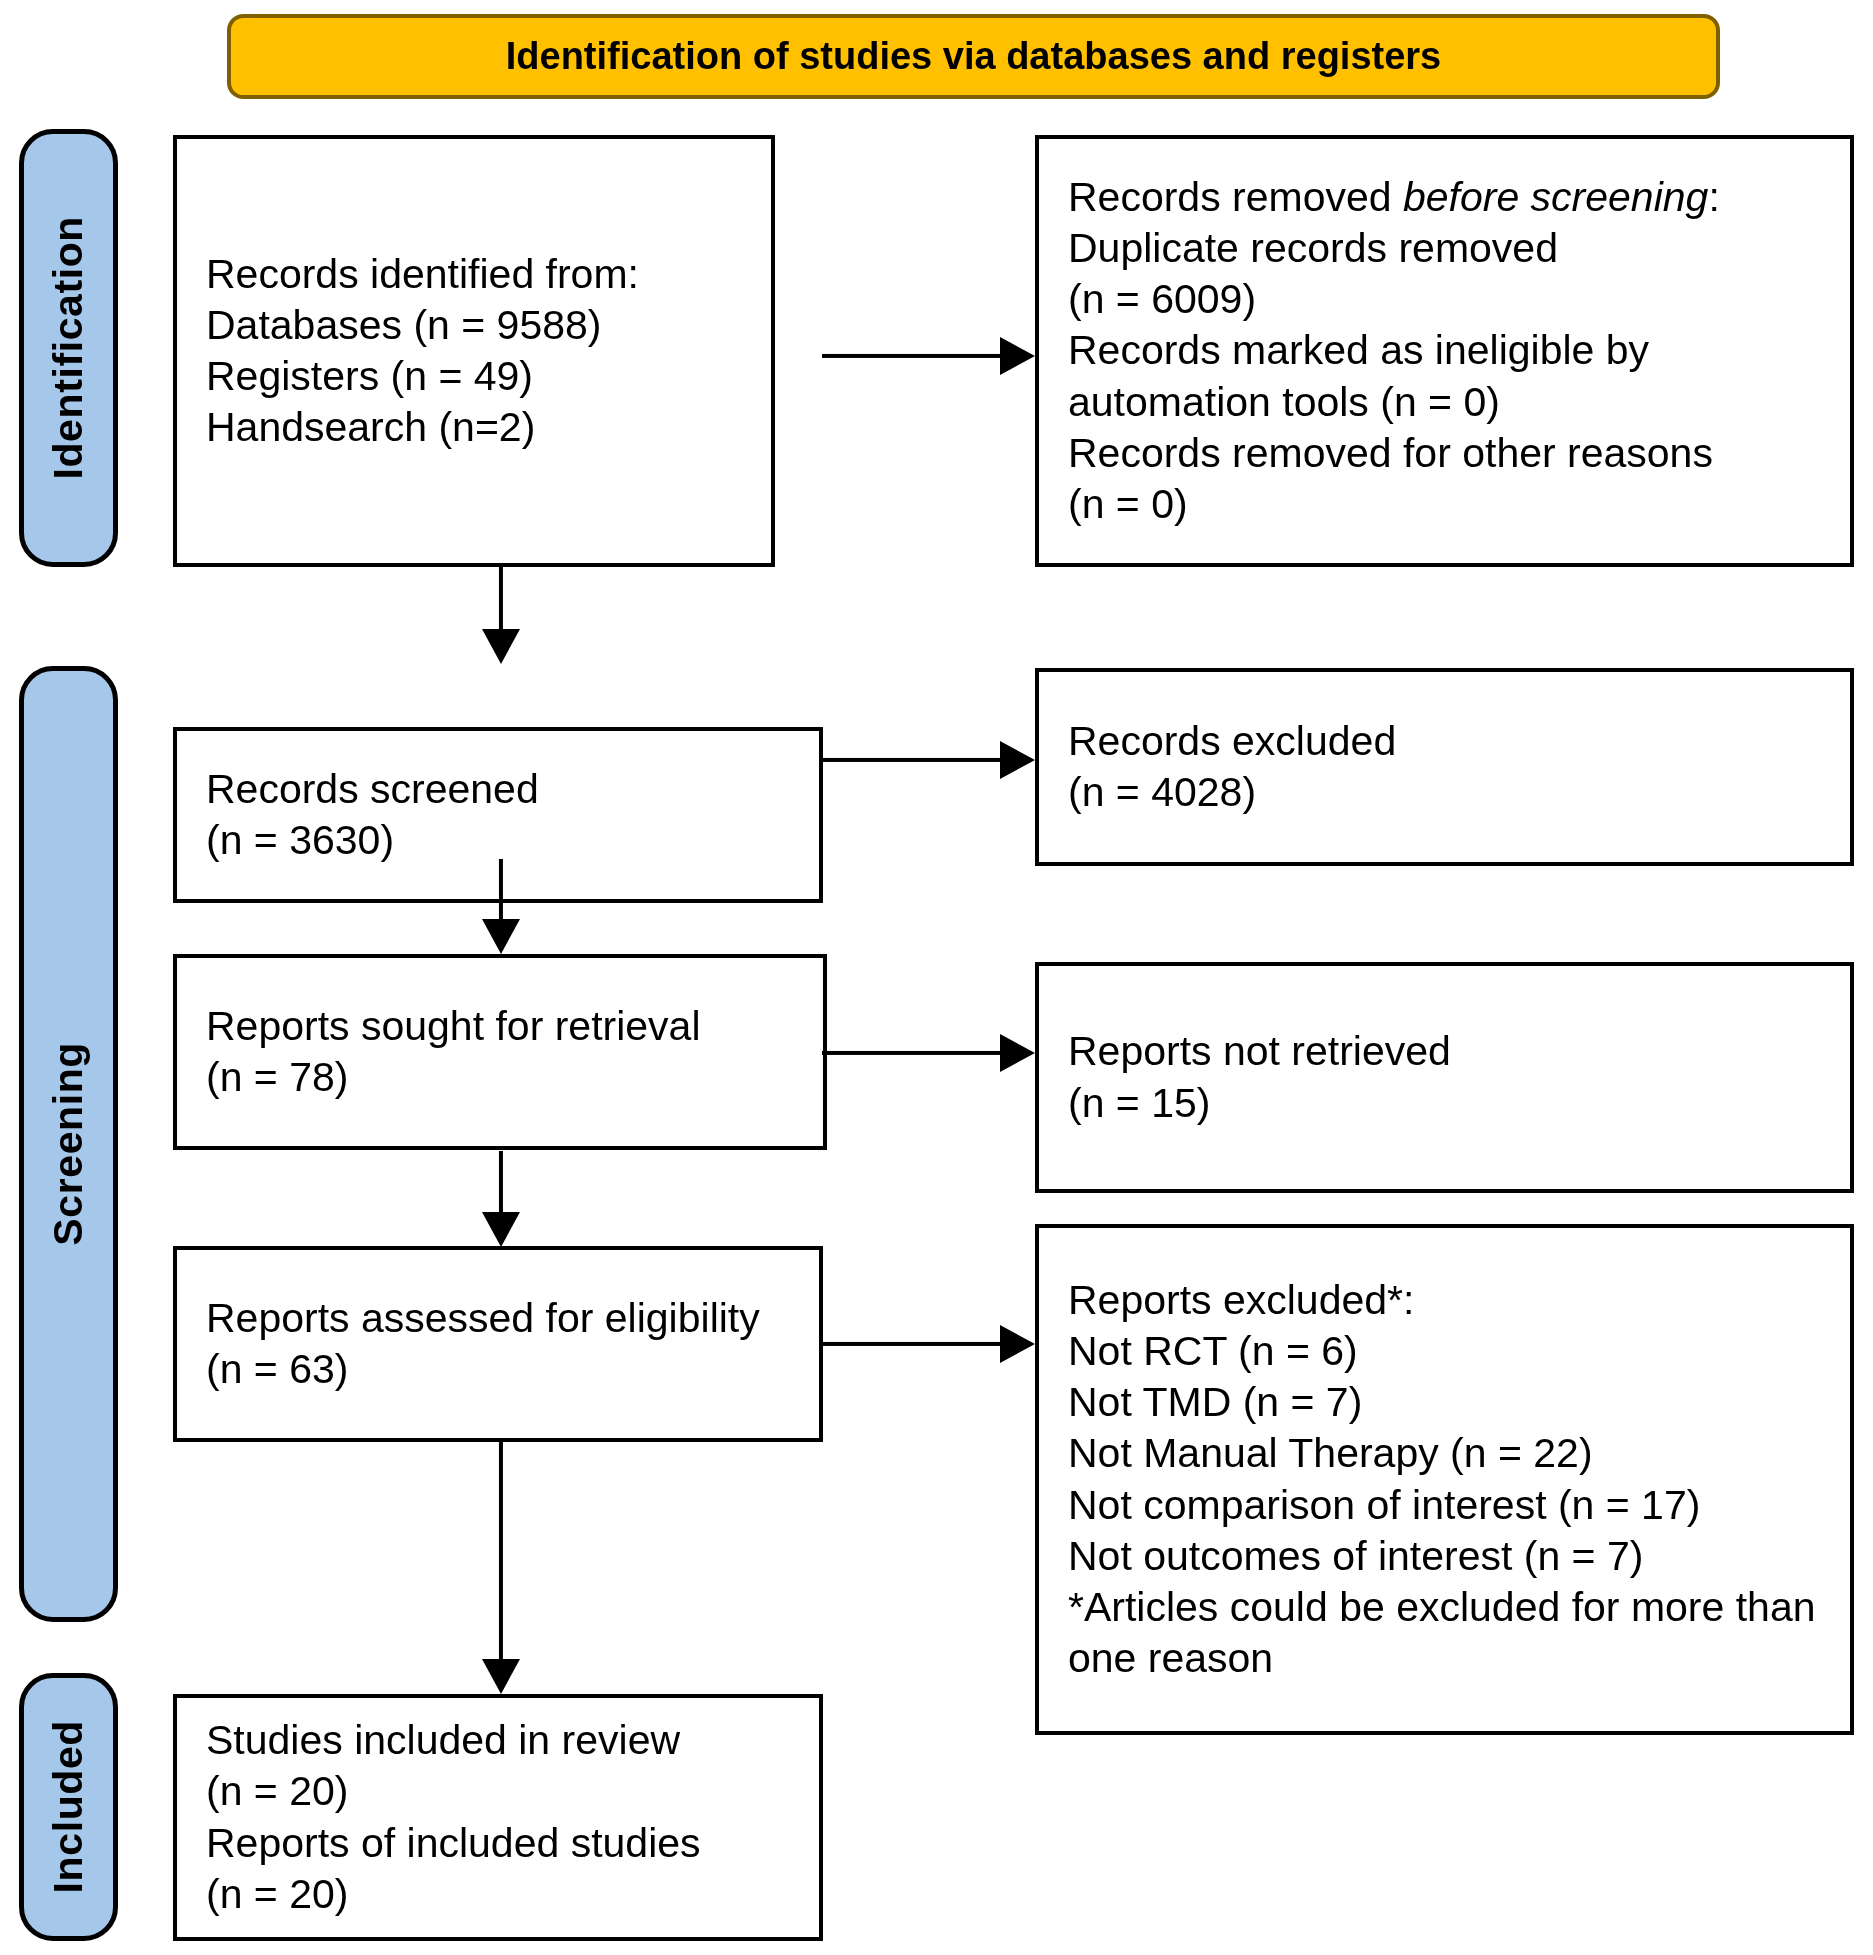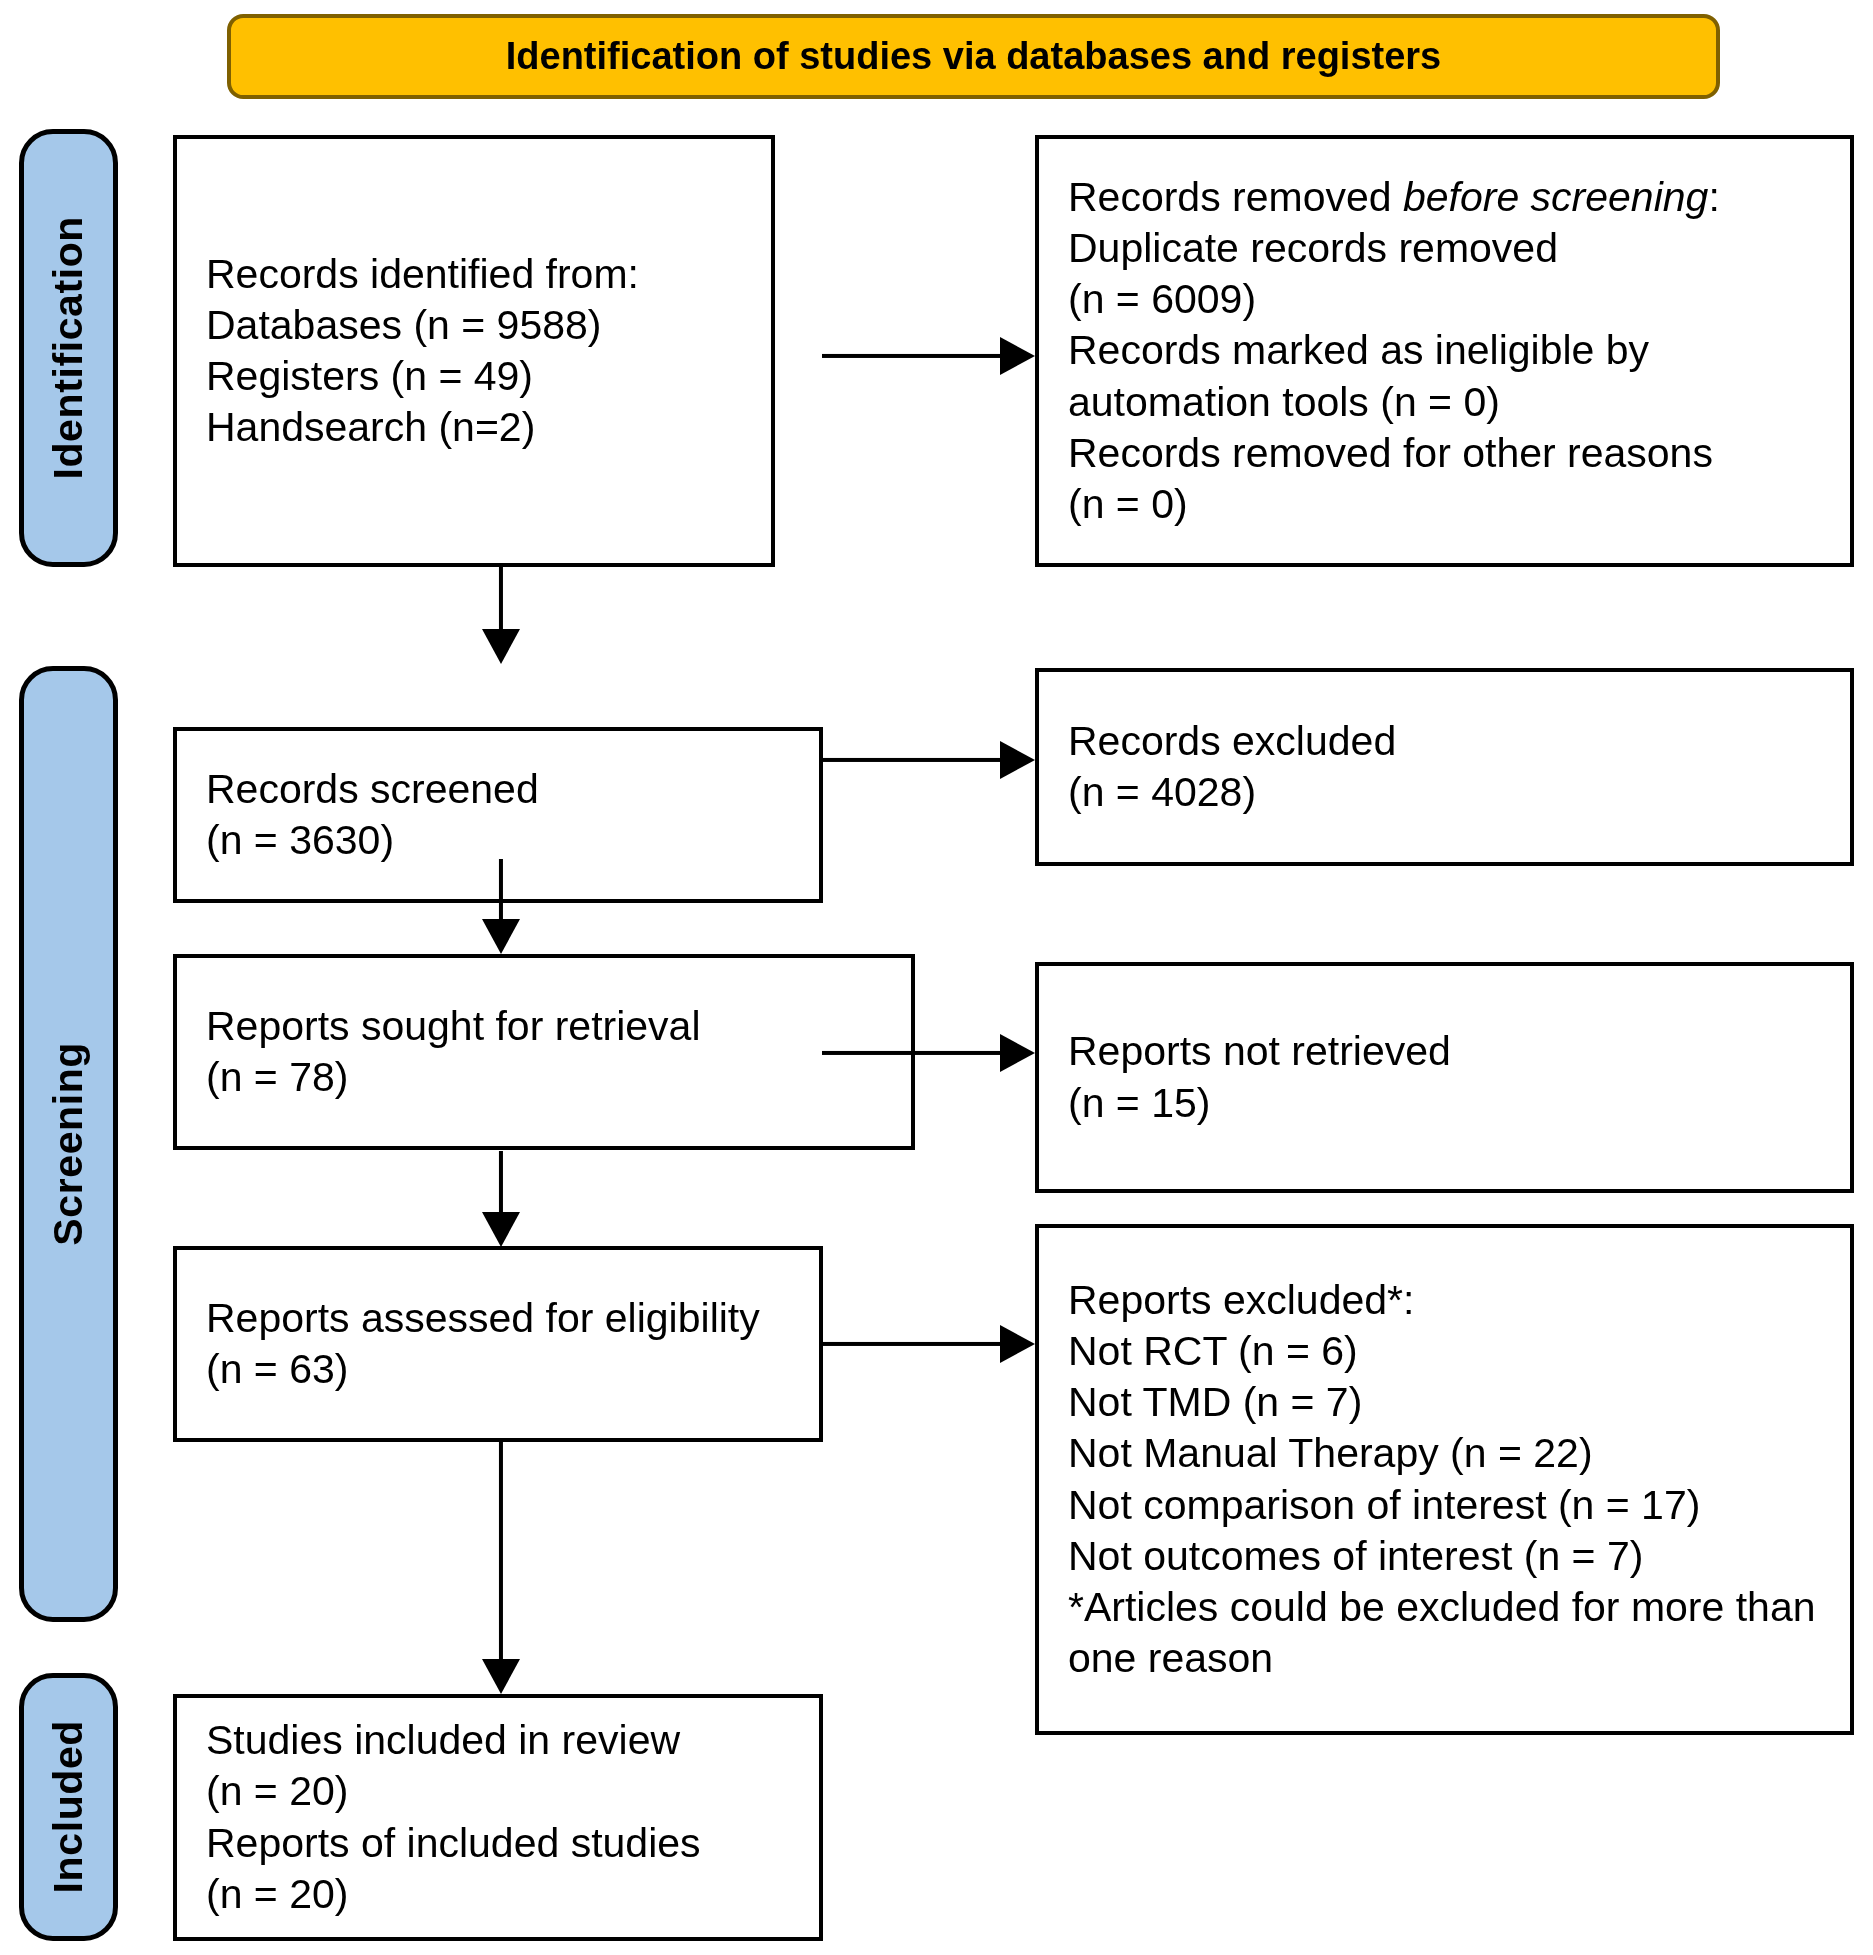--- a/index.html
+++ b/index.html
@@ -63,21 +63,21 @@
     font-size: 41px;
     line-height: 1.25;
   }
   .box .line { white-space: nowrap; }
   .box em { font-style: italic; margin-top: 20px; }
 
   .box-records-identified   { left: 173px;  top: 135px;  width: 602px; height: 432px; }
   .box-records-removed      { left: 1035px; top: 135px;  width: 819px; height: 432px; }
   .box-records-screened     { left: 173px;  top: 683px; width: 650px; height: 176px; margin-top: 44px; }
   .box-records-excluded     { left: 1035px; top: 668px; width: 819px; height: 198px; }
-  .box-reports-sought       { left: 173px;  top: 954px; width: 742px; height: 196px; }
+  .box-reports-sought       { left: 173px;  top: 954px; width: 654px; height: 196px; }
   .box-reports-not-retrieved{ left: 1035px; top: 962px; width: 819px; height: 231px; }
   .box-reports-assessed     { left: 173px;  top: 1246px; width: 650px; height: 196px; }
   .box-reports-excluded     { left: 1035px; top: 1224px; width: 819px; height: 511px; }
   .box-studies-included     { left: 173px;  top: 1694px; width: 650px; height: 247px; }
 
   
   .arrow { position: absolute; }
   .arrow-h .shaft {
     position: absolute; left: 0; right: 33px; top: 50%;
     transform: translateY(-50%);

